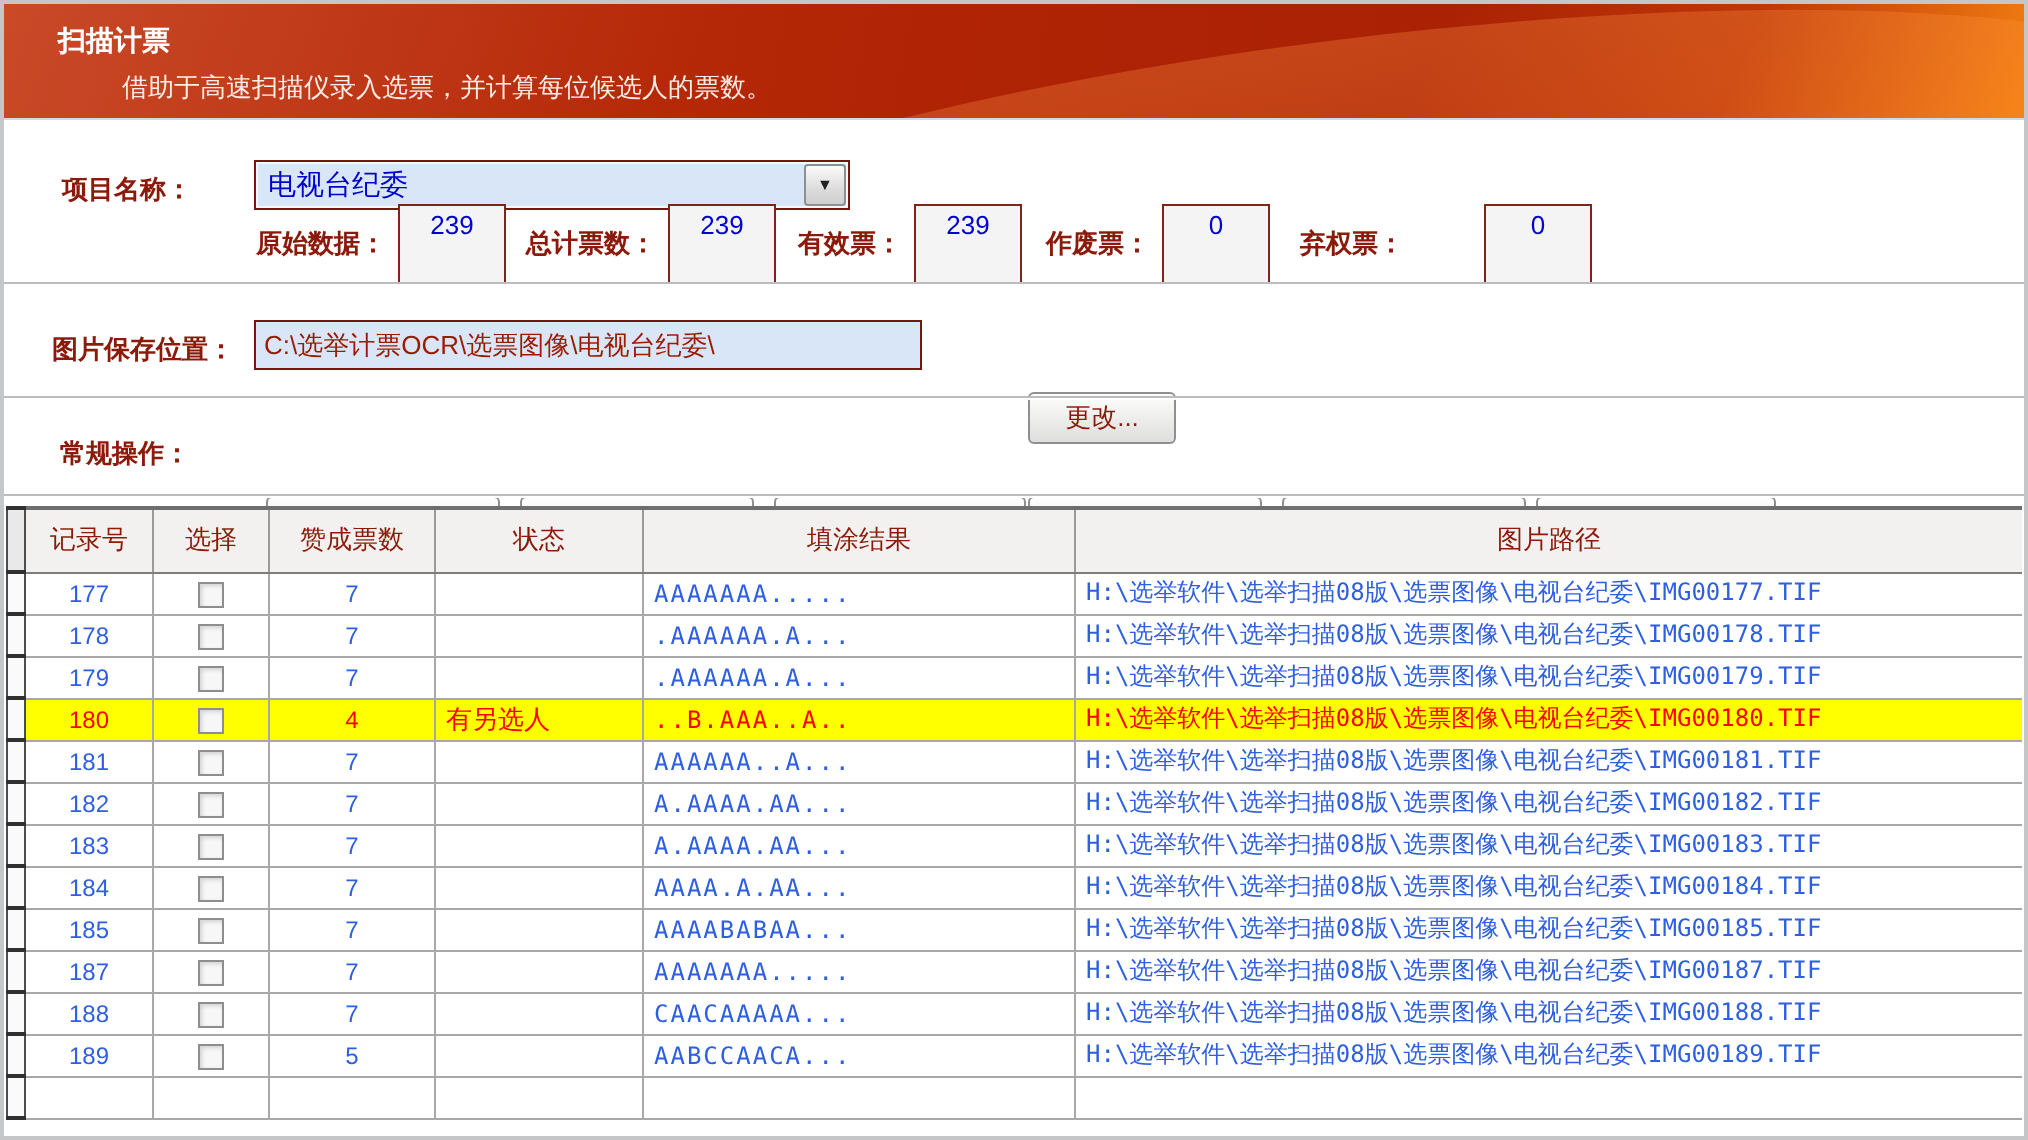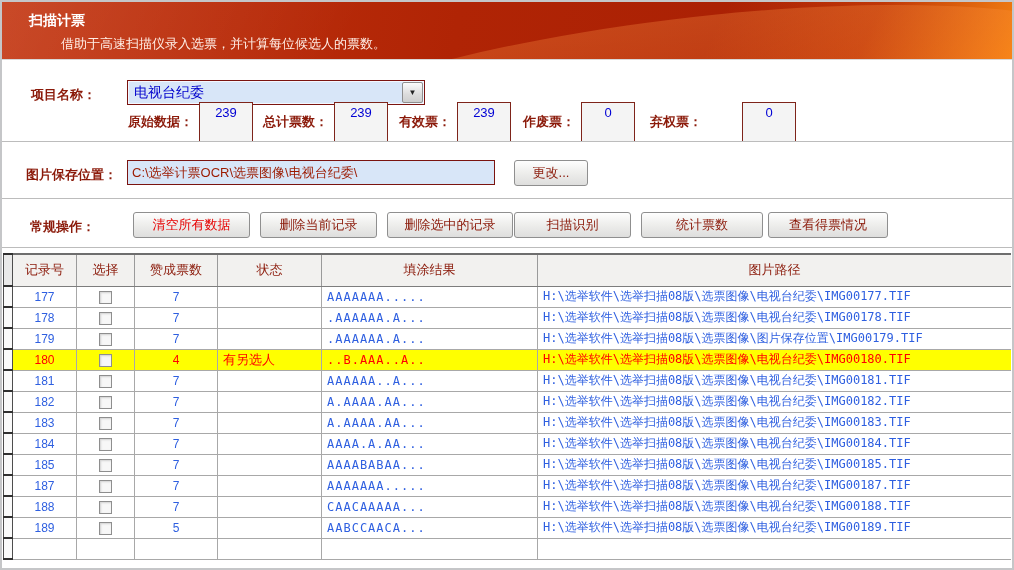--- a/index.html
+++ b/index.html
@@ -57,32 +57,33 @@
 
   .stat-group { position:absolute; top:108px; height:24px; display:flex; align-items:center; }
   .stat-label { font-size:13px; font-weight:bold; color:#8b1a0a; margin-right:6px; white-space:nowrap;text-align:right; }
   .stat-box {
     display:inline-block; width:54px; height:40px; line-height:20px;
     background:#f4f4f4; border:1px solid #7e241a;
     color:#0000d4; font-size:13px; text-align:center;
   }
 
   .path-input {
-    position:absolute; left:125px; top:158px; width:368px; height:25px;
+    position:absolute; left:125px; top:158px; width:334px; height:25px;
     background:#d8e6f8; border:1px solid #7b1410;
     color:#9b1a00; font-size:13px; line-height:23px; padding:0 4px;
     white-space:nowrap; overflow:hidden;
   }
 
   .btn {
     position:absolute; height:26px;
     background:linear-gradient(#fefefe,#efefed 45%,#dededd);
     border:1px solid #8f8f8f; border-radius:3px;
     font-size:13px; color:#8b1a0a; text-align:center; cursor:pointer;
     font-family:"Liberation Sans","DejaVu Sans",sans-serif;
+    margin-top:36px;
   }
   .btn-danger { color:#e60000; }
 
   
   .table-wrap { position:absolute; left:1px; right:1px; top:251px; bottom:0; overflow:hidden; }
   table { border-collapse:collapse; table-layout:fixed; width:1008px; }
   th {
     height:32px; background:#f2f1ef;
     border:1px solid #9a9a9a; border-top:2px solid #6e6e6e; border-bottom:1px solid #7d7d7d;
     font-size:13px; font-weight:normal; color:#8b1a0a; text-align:center;
@@ -211,21 +212,21 @@
           <td class="c-fill">.AAAAAA.A...</td>
           <td class="c-path">H:\选举软件\选举扫描08版\选票图像\电视台纪委\IMG00178.TIF</td>
         </tr>
         <tr>
           <td class="ind"></td>
           <td class="c-rec">179</td>
           <td class="c-sel"><span class="checkbox"></span></td>
           <td class="c-app">7</td>
           <td class="c-status"></td>
           <td class="c-fill">.AAAAAA.A...</td>
-          <td class="c-path">H:\选举软件\选举扫描08版\选票图像\图片保存位置\IMG00179.TIF</td>
+          <td class="c-path">H:\选举软件\选举扫描08版\选票图像\电视台纪委\IMG00179.TIF</td>
         </tr>
         <tr class="hl">
           <td class="ind"></td>
           <td class="c-rec">180</td>
           <td class="c-sel"><span class="checkbox"></span></td>
           <td class="c-app">4</td>
           <td class="c-status">有另选人</td>
           <td class="c-fill">..B.AAA..A..</td>
           <td class="c-path">H:\选举软件\选举扫描08版\选票图像\电视台纪委\IMG00180.TIF</td>
         </tr>

